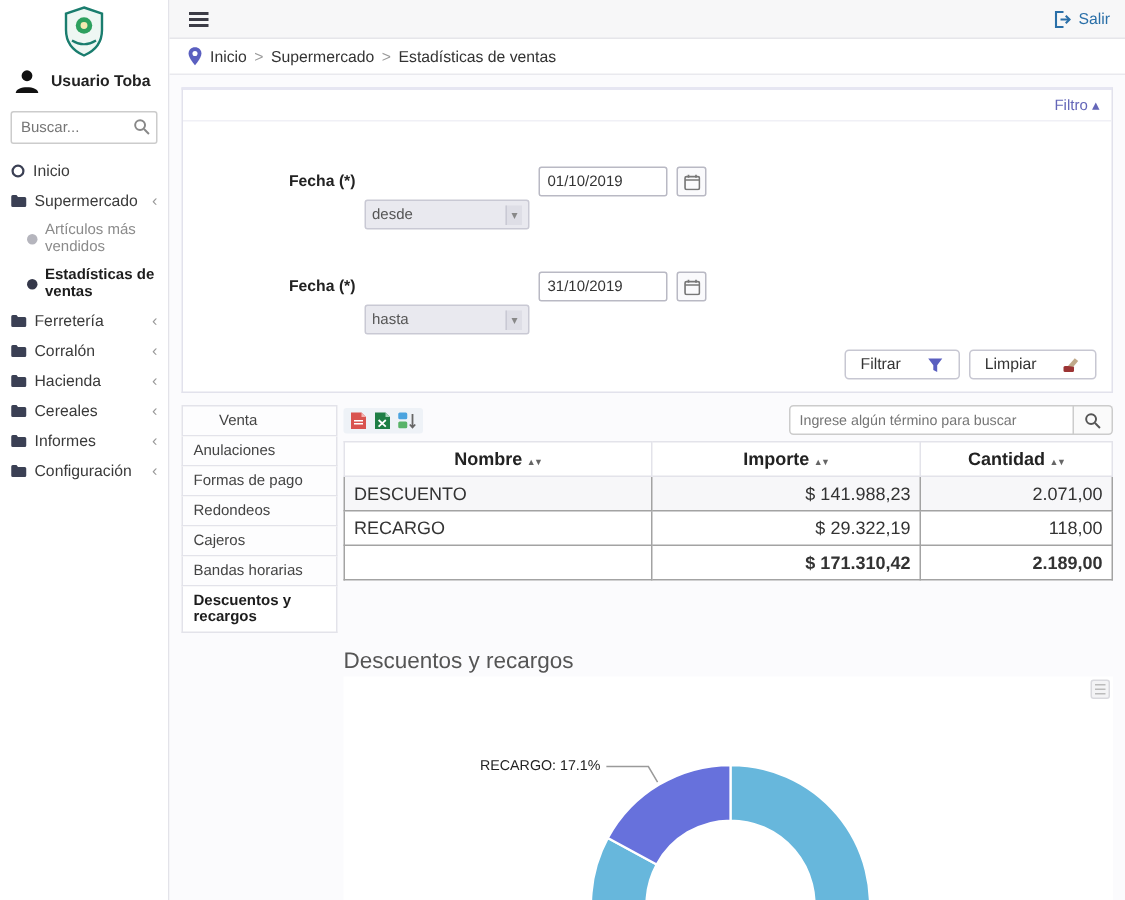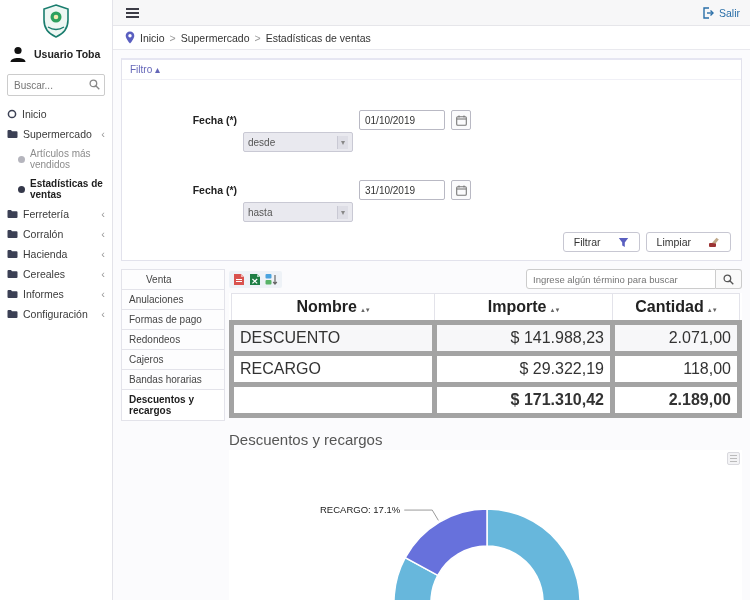--- a/index.html
+++ b/index.html
@@ -29,21 +29,21 @@
   .hamburger span { width:13px; height:2px; background:#3c3c46; display:block; }
   .logout { margin-left:auto; display:flex; align-items:flex-start; gap:5px; cursor:pointer; color:#2a6fa8; font-size:10.5px; }
   .breadcrumb { height:24px; background:#fff; border-bottom:1px solid #e9e9ee; display:flex; align-items:center; gap:5px; padding:0 12px; font-size:10.5px; }
   .breadcrumb .sep { color:#999; }
   .crumb { color:#333; cursor:pointer; }
 
   .content { flex:1; padding:8px; background:#fbfbfd; overflow:hidden; }
 
   
   .filter-panel { background:#fff; border:1px solid #e2e2ec; border-top:2px solid #e6e6f2; padding-bottom:8px; }
-  .filter-head { padding:4px 8px; font-size:10px; color:#6466b8; border-bottom:1px solid #f0f0f6; cursor:pointer; }
+  .filter-head { padding:4px 8px; font-size:10px; color:#6466b8; border-bottom:1px solid #f0f0f6; cursor:pointer;text-align:right; }
   .filter-body { padding:8px 10px 0; display:flex; flex-direction:column; gap:6px; }
   .field-row { display:flex; align-items:center; gap:6px; }
   .field-label { width:105px; text-align:right; font-weight:bold; font-size:10.5px; color:#222; }
   .fake-select { width:110px; height:20px; background:#e9e9ef; border:1px solid #c9c9d4; border-radius:2px; display:flex; align-items:center; padding:0 4px; color:#555; font-size:10px; cursor:pointer;margin-top:44px; }
   .fake-select .arrow { margin-left:auto; color:#888; font-size:8px; background:#dedee6; padding:2px 3px; border-left:1px solid #c9c9d4; }
   .date-input { width:86px; height:20px; border:1px solid #b9b9c4; border-radius:2px; padding:0 5px; font-size:10px; font-family:inherit; color:#333; }
   .cal-btn { width:20px; height:20px; border:1px solid #b9b9c4; background:#fafafc; border-radius:2px; display:flex; align-items:center; justify-content:center; cursor:pointer; }
   .filter-actions { display:flex; justify-content:flex-end; gap:6px; padding:10px 10px 0; }
   .btn { display:inline-flex; align-items:center; gap:17px; background:#fff; border:1px solid #c7c7d2; border-radius:3px; padding:3px 10px; font-size:10.5px; color:#333; cursor:pointer; }
 
@@ -53,23 +53,23 @@
   .tab { background:#fdfdfe; border:1px solid #e3e3ea; border-top:0; padding:4px 7px; font-size:10px; color:#444; cursor:pointer; }
   .tab:first-child { border-top:1px solid #e3e3ea;padding-left:24px; }
   .tab.active { background:#fff; font-weight:bold; color:#1d1d1d; }
   .table-col { flex:1; margin-left:4px; min-width:0; }
   .toolbar { display:flex; align-items:center; margin-bottom:4px; }
   .tool-icons { display:flex; gap:4px; align-items:center; padding:2px 4px; background:#eef2f7; border-radius:2px; }
   .tool-icons .ticon { cursor:pointer; display:flex; }
   .tbl-search { margin-left:auto; display:flex; }
   .tbl-search input { width:190px; height:20px; border:1px solid #ccc; border-radius:3px 0 0 3px; padding:0 6px; font-size:9.5px; font-family:inherit; color:#666; }
   .tbl-search button { width:26px; height:20px; border:1px solid #ccc; border-left:0; background:#fafafa; border-radius:0 3px 3px 0; cursor:pointer; display:flex; align-items:center; justify-content:center; }
-  table.data { width:100%; border-collapse:collapse; font-size:16px; background:#fff; }
+  table.data { width:100%; border-collapse:collapse; font-size:12px; background:#fff; }
   table.data th { border:1px solid #e3e3ea; padding:4px; text-align:center; font-weight:bold; color:#222; cursor:pointer; }
-  table.data td { border:5px solid #a3a3a3; padding:4px 6px; color:#333; }
+  table.data td { border:1px solid #a3a3a3; padding:4px 6px; color:#333; }
   table.data tbody tr:nth-child(odd) { background:#f7f7f9; }
   td.num, tfoot td { text-align:right; }
   tfoot td { font-weight:bold; border:1px solid #e3e3ea; }
   .sort-caret { color:#666; font-size:6px; margin-left:3px; }
   .sort-caret::after { content:"▲▼"; letter-spacing:-1px; }
 
   
   .chart-section { margin-left:108px; margin-top:10px; }
   .chart-title { font-size:15px; color:#555; margin-bottom:2px; }
   .chart-box { position:relative; width:513px; height:292px; background:#fff; }

